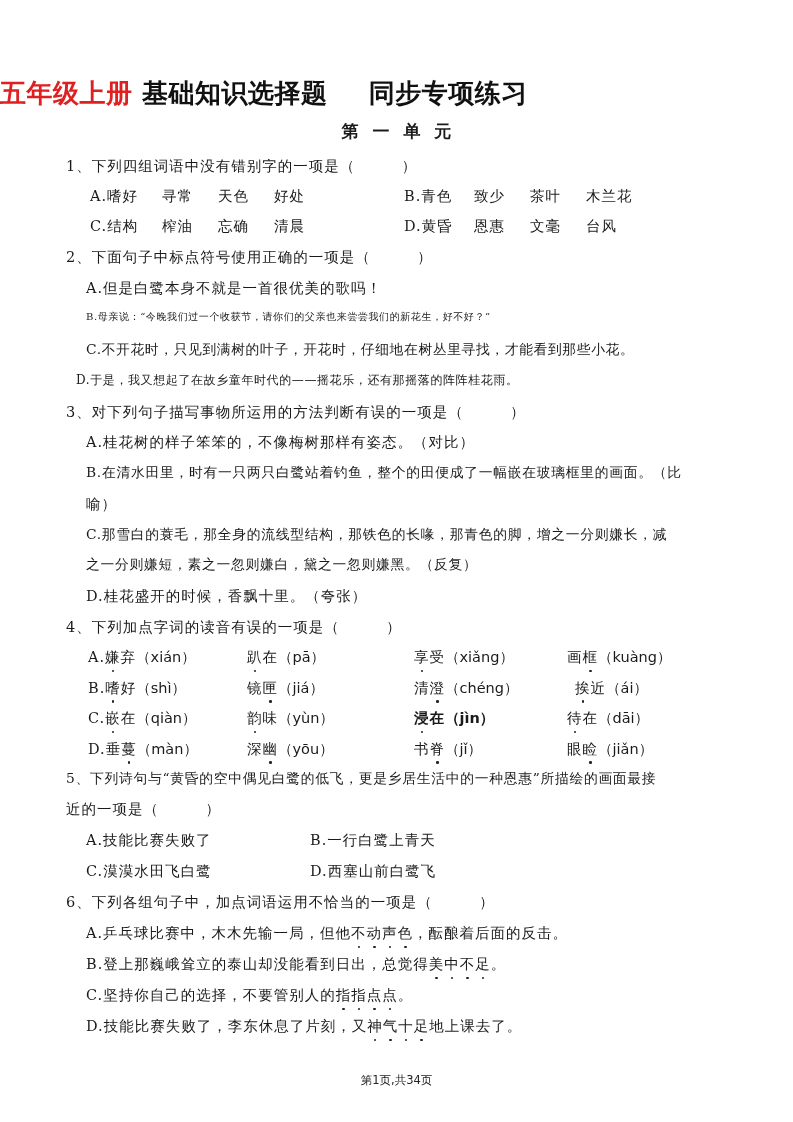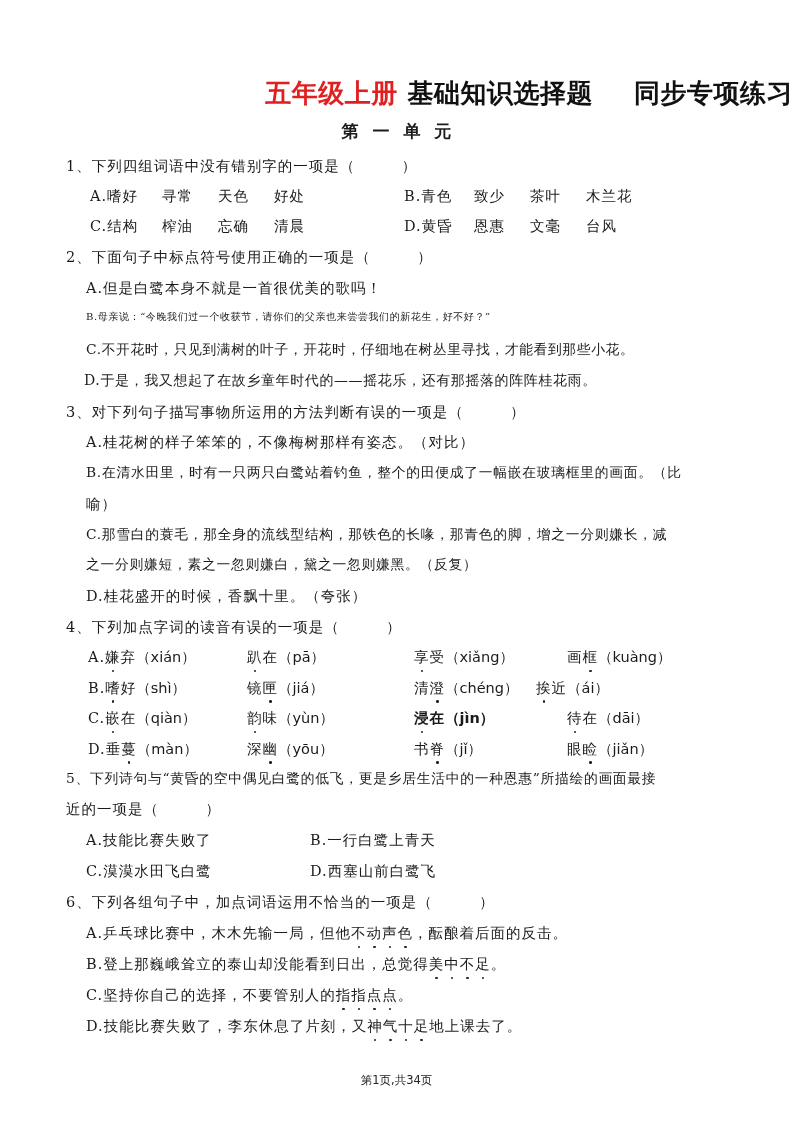--- a/index.html
+++ b/index.html
@@ -3,21 +3,21 @@
 <meta charset="utf-8">
 <style>
   html, body { margin: 0; padding: 0; background: #ffffff; }
   body {
     width: 793px; height: 1122px; position: relative; overflow: hidden;
     font-family: "DejaVu Serif", "Liberation Serif", serif;
     color: #1a1a1a;
   }
   .title {
     position: absolute; top: 76px; left: 0; width: 793px;
-    text-align: right; font-family: "DejaVu Sans", sans-serif;
+    text-align: left; font-family: "DejaVu Sans", sans-serif;
     font-weight: bold; font-size: 26px; letter-spacing: 0.5px;
   }
   .title .red { color: #e02020; }
   .title .black { color: #111111; }
   .unit {
     position: absolute; top: 120px; left: 0; width: 793px; text-align: center;
     font-family: "DejaVu Sans", sans-serif; font-weight: bold; font-size: 17px;
     word-spacing: 8px;
   }
   .line { position: absolute; font-size: 14.5px; white-space: nowrap; letter-spacing: 1px; }
@@ -59,41 +59,41 @@
 <div class="opt" style="top:217px;left:274px">清晨</div>
 <div class="opt" style="top:217px;left:404px">D.黄昏</div>
 <div class="opt" style="top:217px;left:474px">恩惠</div>
 <div class="opt" style="top:217px;left:530px">文毫</div>
 <div class="opt" style="top:217px;left:586px">台风</div>
 
 <div class="line" style="top:248px;left:66px">2、下面句子中标点符号使用正确的一项是（　　　）</div>
 <div class="opt" style="top:279px;left:86px">A.但是白鹭本身不就是一首很优美的歌吗！</div>
 <div class="opt" style="top:310px;left:86px;font-size:10px;letter-spacing:0.6px">B.母亲说：“今晚我们过一个收获节，请你们的父亲也来尝尝我们的新花生，好不好？”</div>
 <div class="opt" style="top:341px;left:86px;font-size:13.8px;letter-spacing:0.6px">C.不开花时，只见到满树的叶子，开花时，仔细地在树丛里寻找，才能看到那些小花。</div>
-<div class="opt" style="top:372px;left:84px;font-size:14px;letter-spacing:0.6px">D.于是，我又想起了在故乡童年时代的——摇花乐，还有那摇落的阵阵桂花雨。</div>
+<div class="opt" style="top:372px;left:76px;font-size:12px;letter-spacing:0.6px">D.于是，我又想起了在故乡童年时代的——摇花乐，还有那摇落的阵阵桂花雨。</div>
 
 <div class="line" style="top:403px;left:66px">3、对下列句子描写事物所运用的方法判断有误的一项是（　　　）</div>
 <div class="opt" style="top:433px;left:86px">A.桂花树的样子笨笨的，不像梅树那样有姿态。（对比）</div>
 <div class="opt" style="top:464px;left:86px;font-size:13.8px;letter-spacing:0.7px">B.在清水田里，时有一只两只白鹭站着钓鱼，整个的田便成了一幅嵌在玻璃框里的画面。（比</div>
 <div class="opt" style="top:495px;left:86px">喻）</div>
 <div class="opt" style="top:526px;left:86px;font-size:13.8px;letter-spacing:0.7px">C.那雪白的蓑毛，那全身的流线型结构，那铁色的长喙，那青色的脚，增之一分则嫌长，减</div>
 <div class="opt" style="top:556px;left:86px;font-size:13.8px;letter-spacing:0.7px">之一分则嫌短，素之一忽则嫌白，黛之一忽则嫌黑。（反复）</div>
 <div class="opt" style="top:587px;left:86px">D.桂花盛开的时候，香飘十里。（夸张）</div>
 
 <div class="line" style="top:618px;left:66px">4、下列加点字词的读音有误的一项是（　　　）</div>
 
 <div id="q4-grid">
     <div class="opt" style="top: 648px; left: 88px;"><span>A.</span><span class="dot">嫌</span><span>弃</span><span class="py">（xián）</span></div>
     <div class="opt" style="top: 648px; left: 247px;"><span></span><span class="dot">趴</span><span>在</span><span class="py">（pā）</span></div>
     <div class="opt" style="top: 648px; left: 414px;"><span></span><span class="dot">享</span><span>受</span><span class="py">（xiǎng）</span></div>
     <div class="opt" style="top: 648px; left: 567px;"><span>画</span><span class="dot">框</span><span></span><span class="py">（kuàng）</span></div>
     <div class="opt" style="top: 678.5px; left: 88px;"><span>B.</span><span class="dot">嗜</span><span>好</span><span class="py">（shì）</span></div>
     <div class="opt" style="top: 678.5px; left: 247px;"><span>镜</span><span class="dot">匣</span><span></span><span class="py">（jiá）</span></div>
     <div class="opt" style="top: 678.5px; left: 414px;"><span>清</span><span class="dot">澄</span><span></span><span class="py">（chéng）</span></div>
-    <div class="opt" style="top: 678.5px; left: 536px;"><span></span><span class="dot">挨</span><span>近</span><span class="py">（ái）</span></div>
+    <div class="opt" style="top: 678.5px; left: 575px;"><span></span><span class="dot">挨</span><span>近</span><span class="py">（ái）</span></div>
     <div class="opt" style="top: 709px; left: 88px;"><span>C.</span><span class="dot">嵌</span><span>在</span><span class="py">（qiàn）</span></div>
     <div class="opt" style="top: 709px; left: 247px;"><span></span><span class="dot">韵</span><span>味</span><span class="py">（yùn）</span></div>
     <div class="opt" style="top: 709px; left: 414px; font-weight: bold;"><span></span><span class="dot">浸</span><span>在</span><span class="py">（jìn）</span></div>
     <div class="opt" style="top: 709px; left: 567px;"><span></span><span class="dot">待</span><span>在</span><span class="py">（dāi）</span></div>
     <div class="opt" style="top: 739.5px; left: 88px;"><span>D.垂</span><span class="dot">蔓</span><span></span><span class="py">（màn）</span></div>
     <div class="opt" style="top: 739.5px; left: 247px;"><span>深</span><span class="dot">幽</span><span></span><span class="py">（yōu）</span></div>
     <div class="opt" style="top: 739.5px; left: 414px; text-align: center;"><span>书</span><span class="dot">脊</span><span></span><span class="py">（jǐ）</span></div>
     <div class="opt" style="top: 739.5px; left: 567px;"><span>眼</span><span class="dot">睑</span><span></span><span class="py">（jiǎn）</span></div>
   </div>
 

